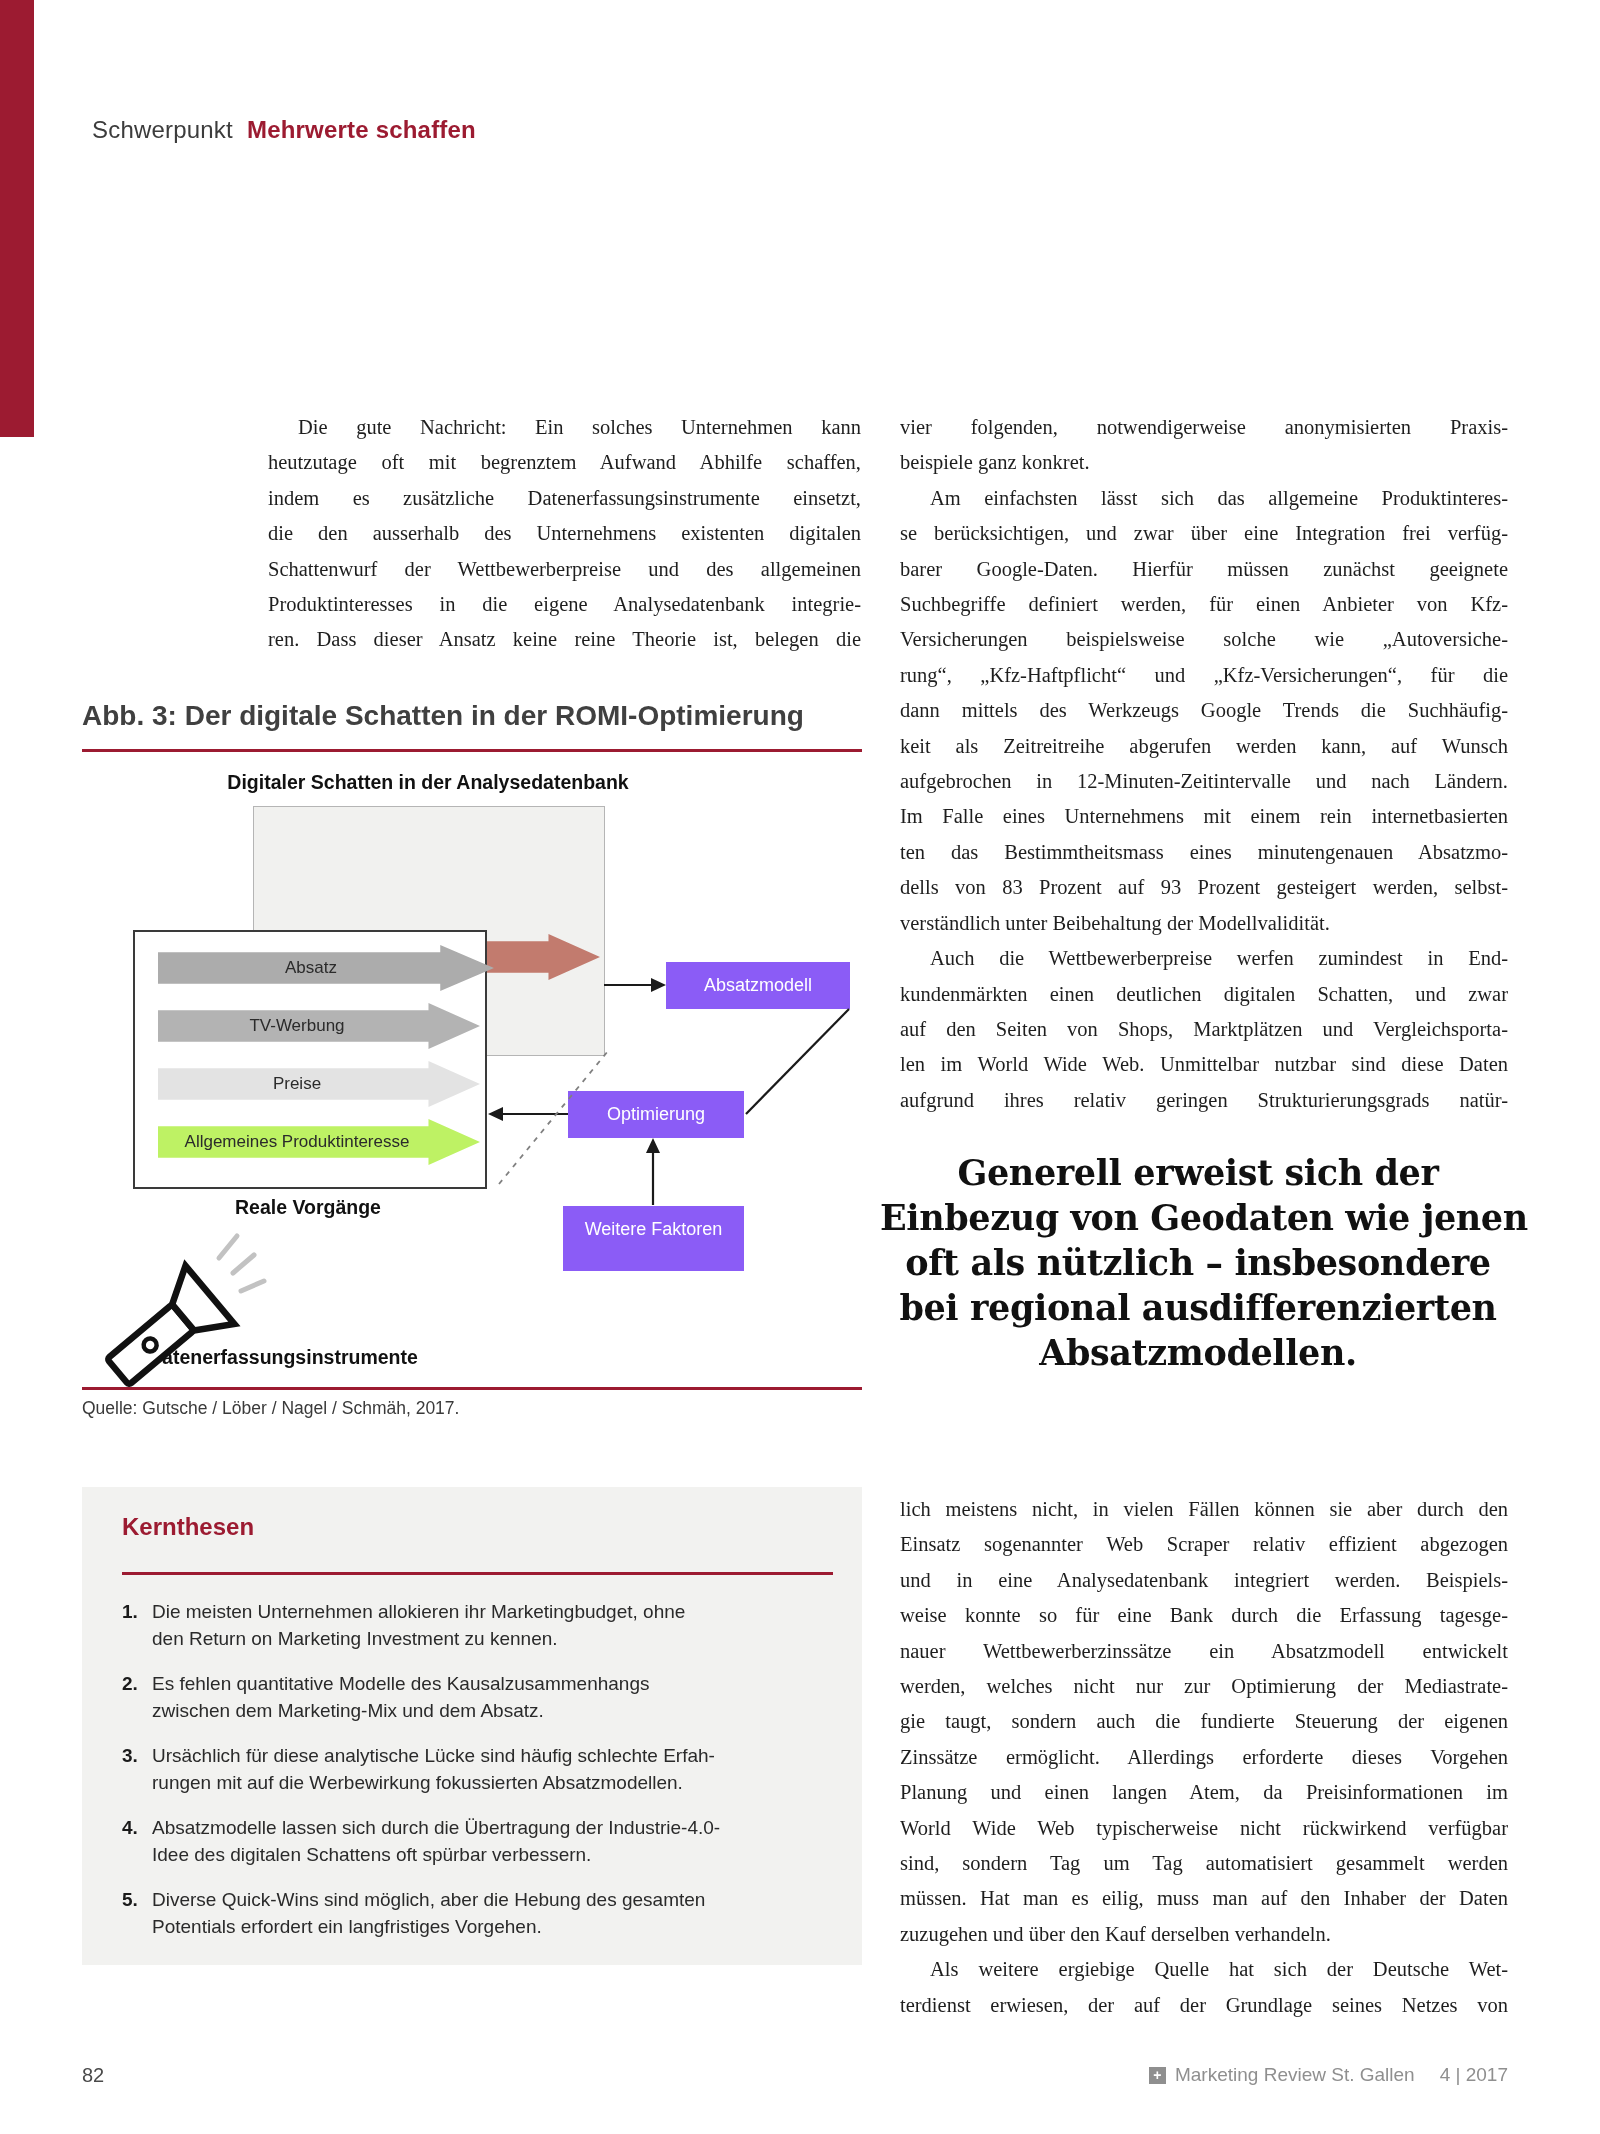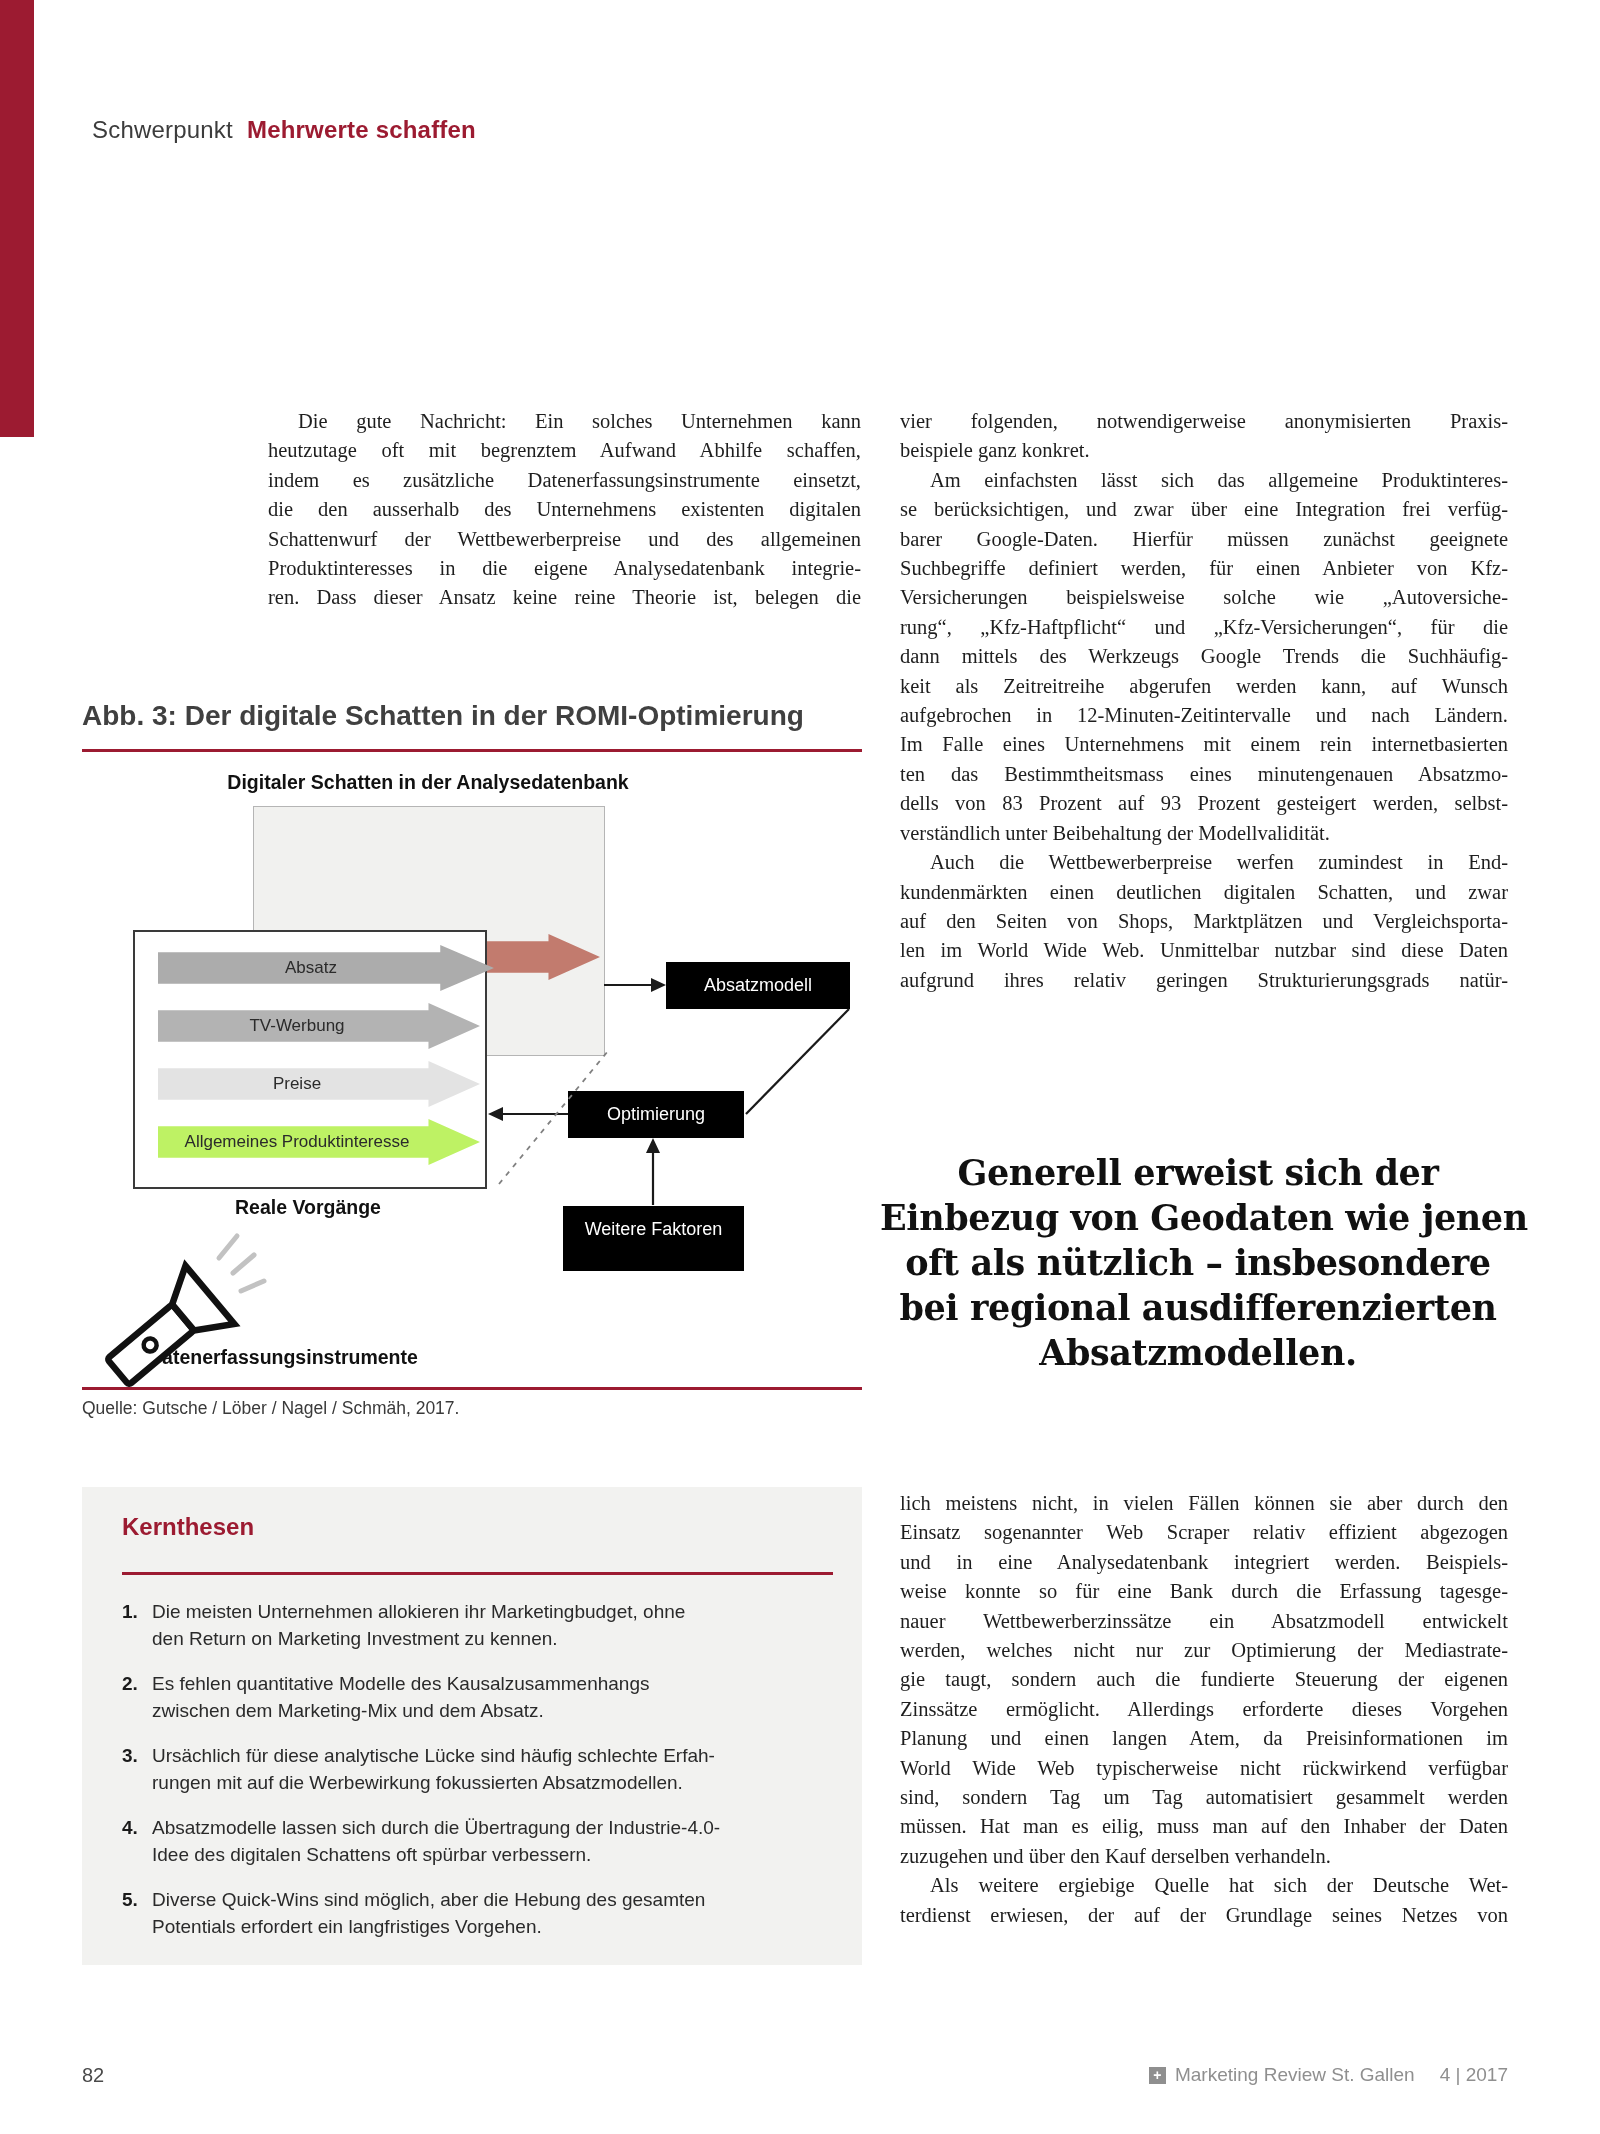--- a/index.html
+++ b/index.html
@@ -7,21 +7,21 @@
   .abs{position:absolute;}
 
   
   #edge-bar{left:0;top:0;width:34px;height:437px;background:#9C1B31;}
   #running-head{left:92px;top:116px;font-size:24px;letter-spacing:.2px;}
   #running-head .sec{color:#3c3c3c;font-weight:400;}
   #running-head .topic{color:#9C1B31;font-weight:700;margin-left:14px;}
 
   
   .col{font-family:"Liberation Serif",serif;font-size:20.5px;color:#1e1e1e;}
-  .tl{line-height:29.4px;white-space:nowrap;text-align:justify;text-align-last:justify;}
+  .tl{line-height:29.4px;white-space:nowrap;text-align:justify;text-align-last:justify;margin-top:6px;}
   .tl.ind{padding-left:30px;}
   .tl.flush{text-align-last:left;}
   #left-col{left:268px;top:407px;width:593px;}
   #right-col-top{left:900px;top:407px;width:608px;}
   #right-col-bottom{left:900px;top:1489px;width:608px;}
 
   
   #pull-quote{left:880px;top:1150px;width:636px;text-align:center;font-family:"DejaVu Serif",serif;font-weight:700;color:#111;}
   .quote-line{font-size:35px;line-height:45px;white-space:nowrap;letter-spacing:-0.4px;}
 
@@ -30,21 +30,21 @@
   #fig-title-rule{left:82px;top:749px;width:780px;height:3px;background:#9C1B31;}
   #fig-subtitle{left:203px;top:771px;width:450px;text-align:center;font-size:19.5px;font-weight:700;color:#111;white-space:nowrap;}
   #shadow-box{left:253px;top:806px;width:350px;height:248px;background:#F1F1EF;border:1px solid #b5b5b5;z-index:1;}
   #real-box{left:133px;top:930px;width:350px;height:255px;background:#ffffff;border:2px solid #3a3a3a;z-index:2;}
   .barrow{position:absolute;width:322px;height:46px;line-height:46px;text-align:center;font-size:17px;
     clip-path:polygon(0% 16%,84% 16%,84% 0%,100% 50%,84% 100%,84% 84%,0% 84%);padding-right:0;}
   .barrow span{display:inline-block;padding-right:44px;}
   .barrow.dark{color:#ffffff;}
   .barrow.lite{color:#2b2b2b;}
   #real-label{left:133px;top:1196px;width:350px;text-align:center;font-size:19.5px;font-weight:700;color:#111;z-index:3;}
-  .node{position:absolute;background:#000000;color:#ffffff;font-size:18px;text-align:center;z-index:2;}
+  .node{position:absolute;background:#8b5cf6;color:#ffffff;font-size:18px;text-align:center;z-index:2;}
   #node-absatzmodell{left:666px;top:962px;width:184px;height:47px;line-height:47px;}
   #node-optimierung{left:568px;top:1091px;width:176px;height:47px;line-height:47px;}
   #node-weitere{left:563px;top:1206px;width:181px;height:65px;line-height:47px;}
   #fig-svg{left:0;top:0;width:1600px;height:2134px;z-index:3;pointer-events:none;}
   #flashlight-label{left:148px;top:1346px;font-size:19.5px;font-weight:700;color:#111;}
   #fig-bottom-rule{left:82px;top:1387px;width:780px;height:3px;background:#9C1B31;}
   #fig-source{left:82px;top:1398px;font-size:17.5px;color:#3a3a3a;}
 
   
   #kernthesen{left:82px;top:1487px;width:780px;height:478px;background:#F2F2F0;}

